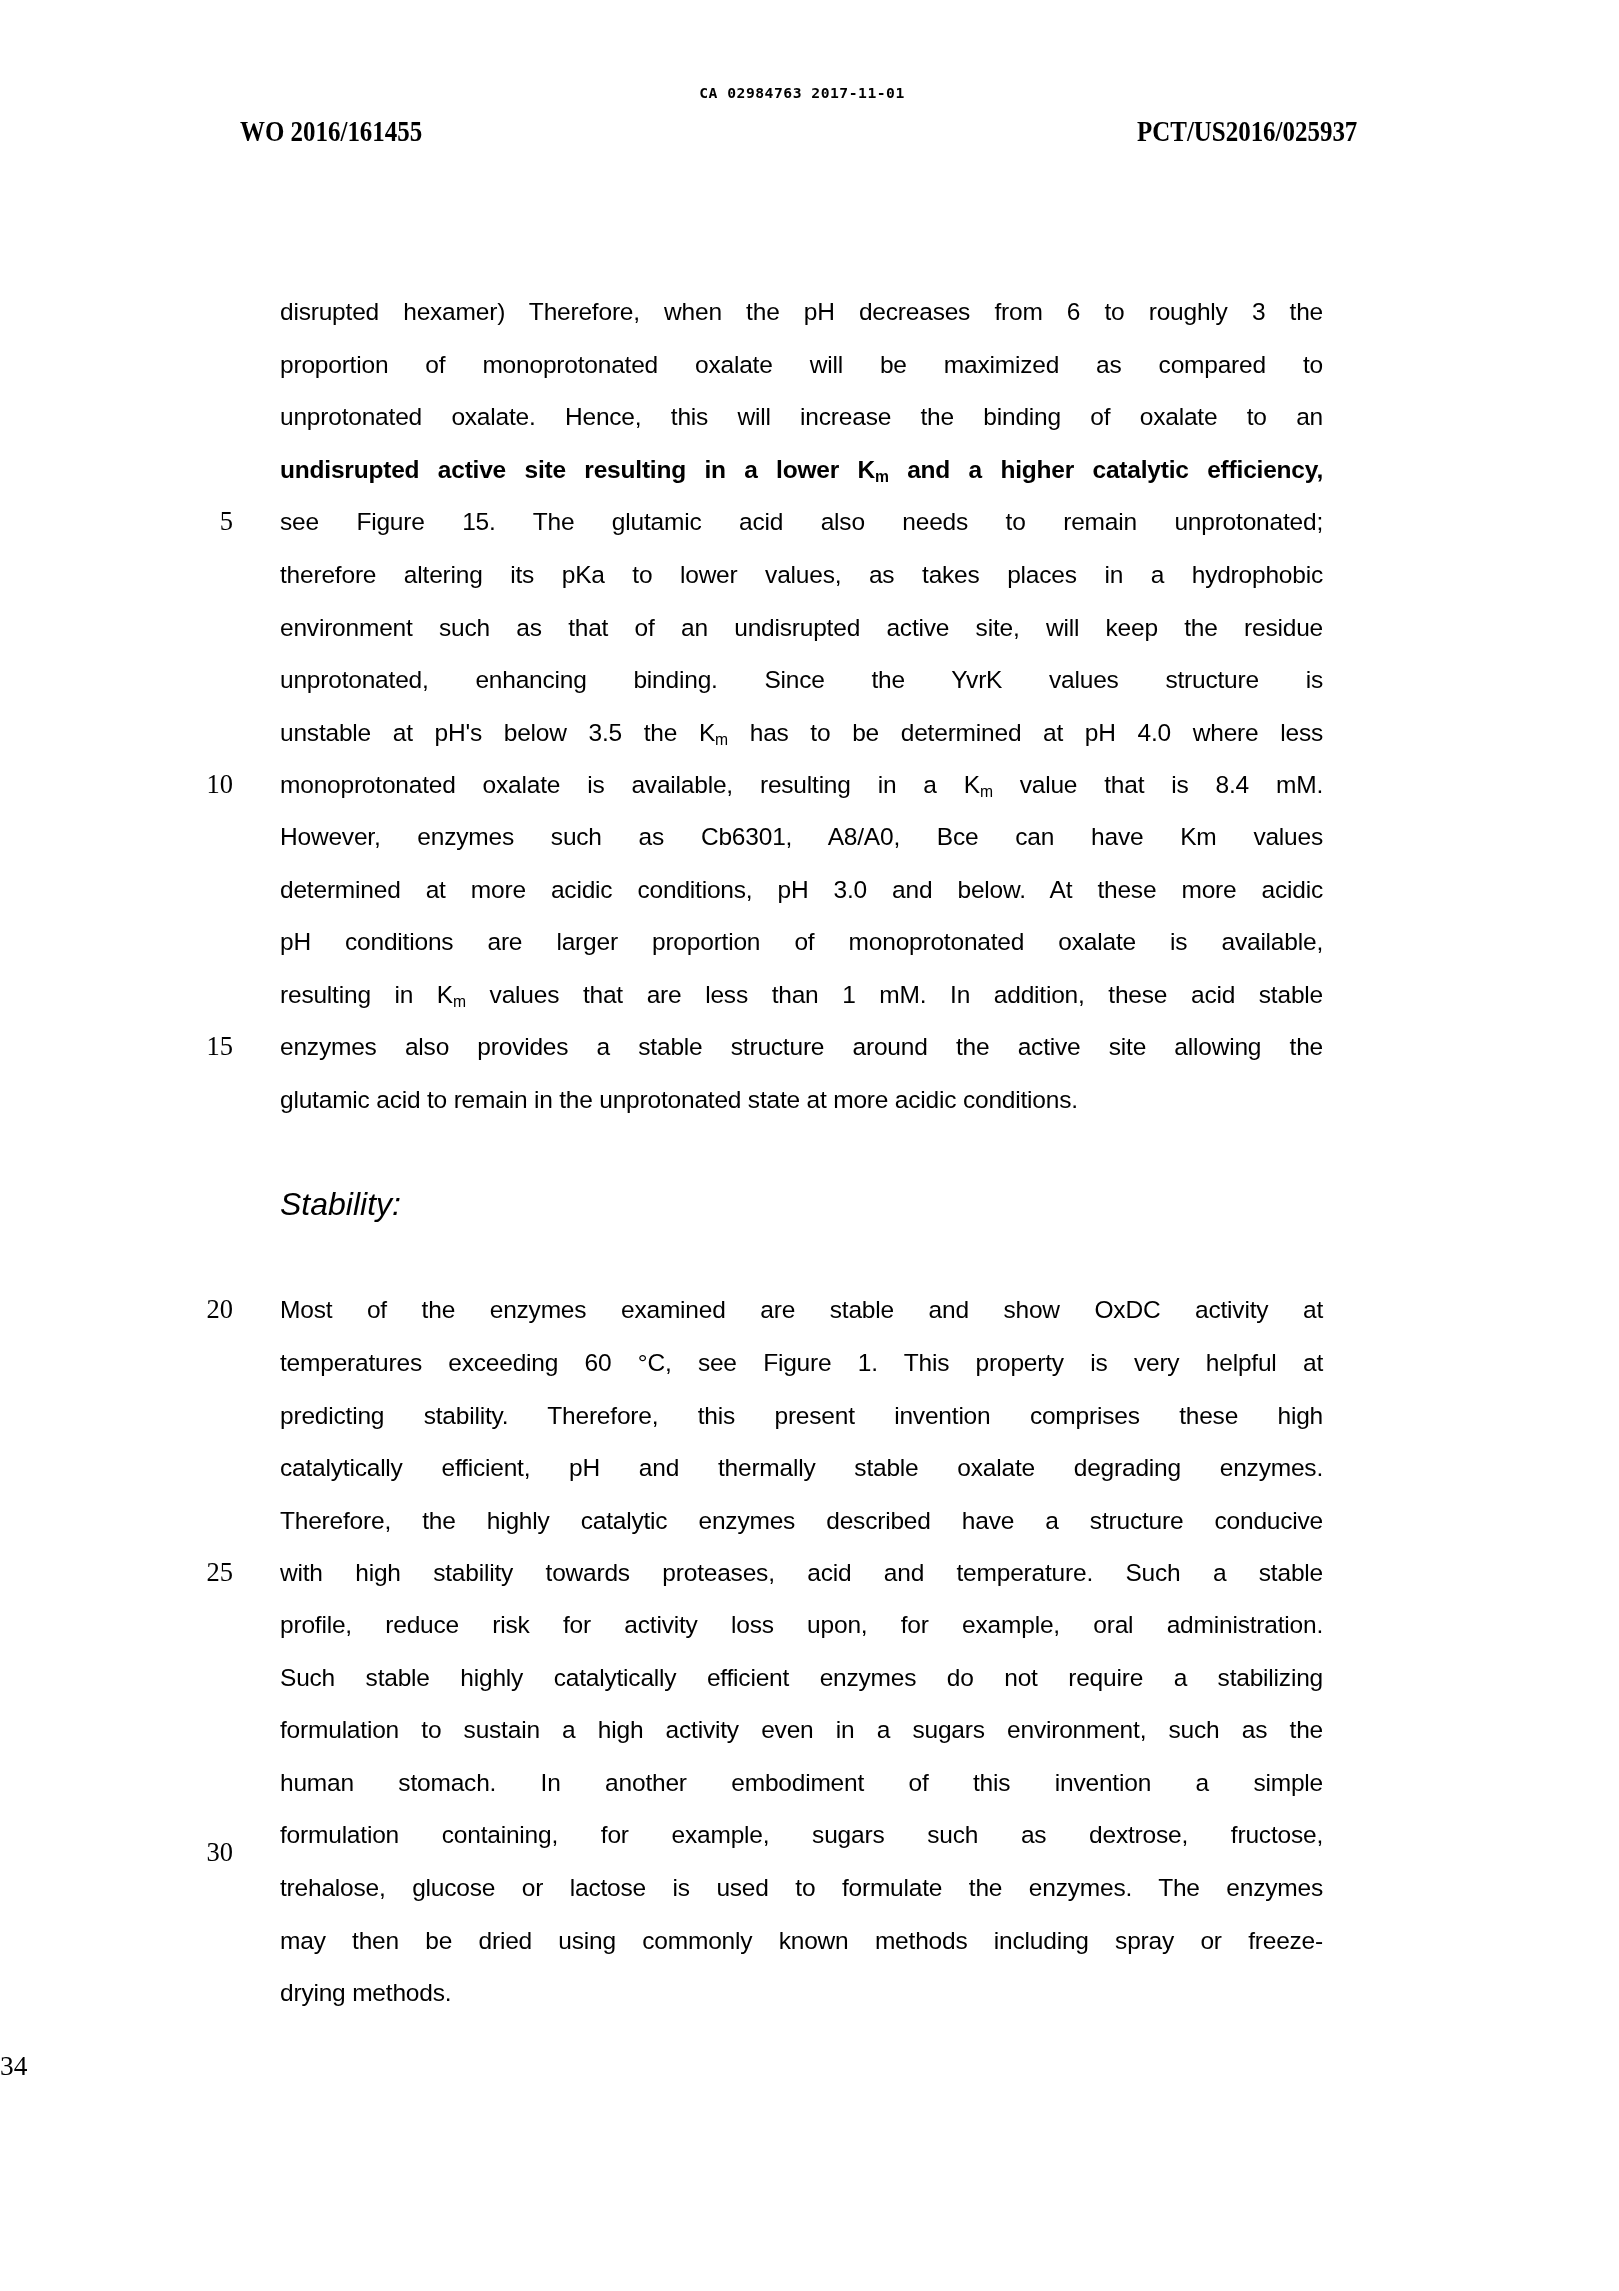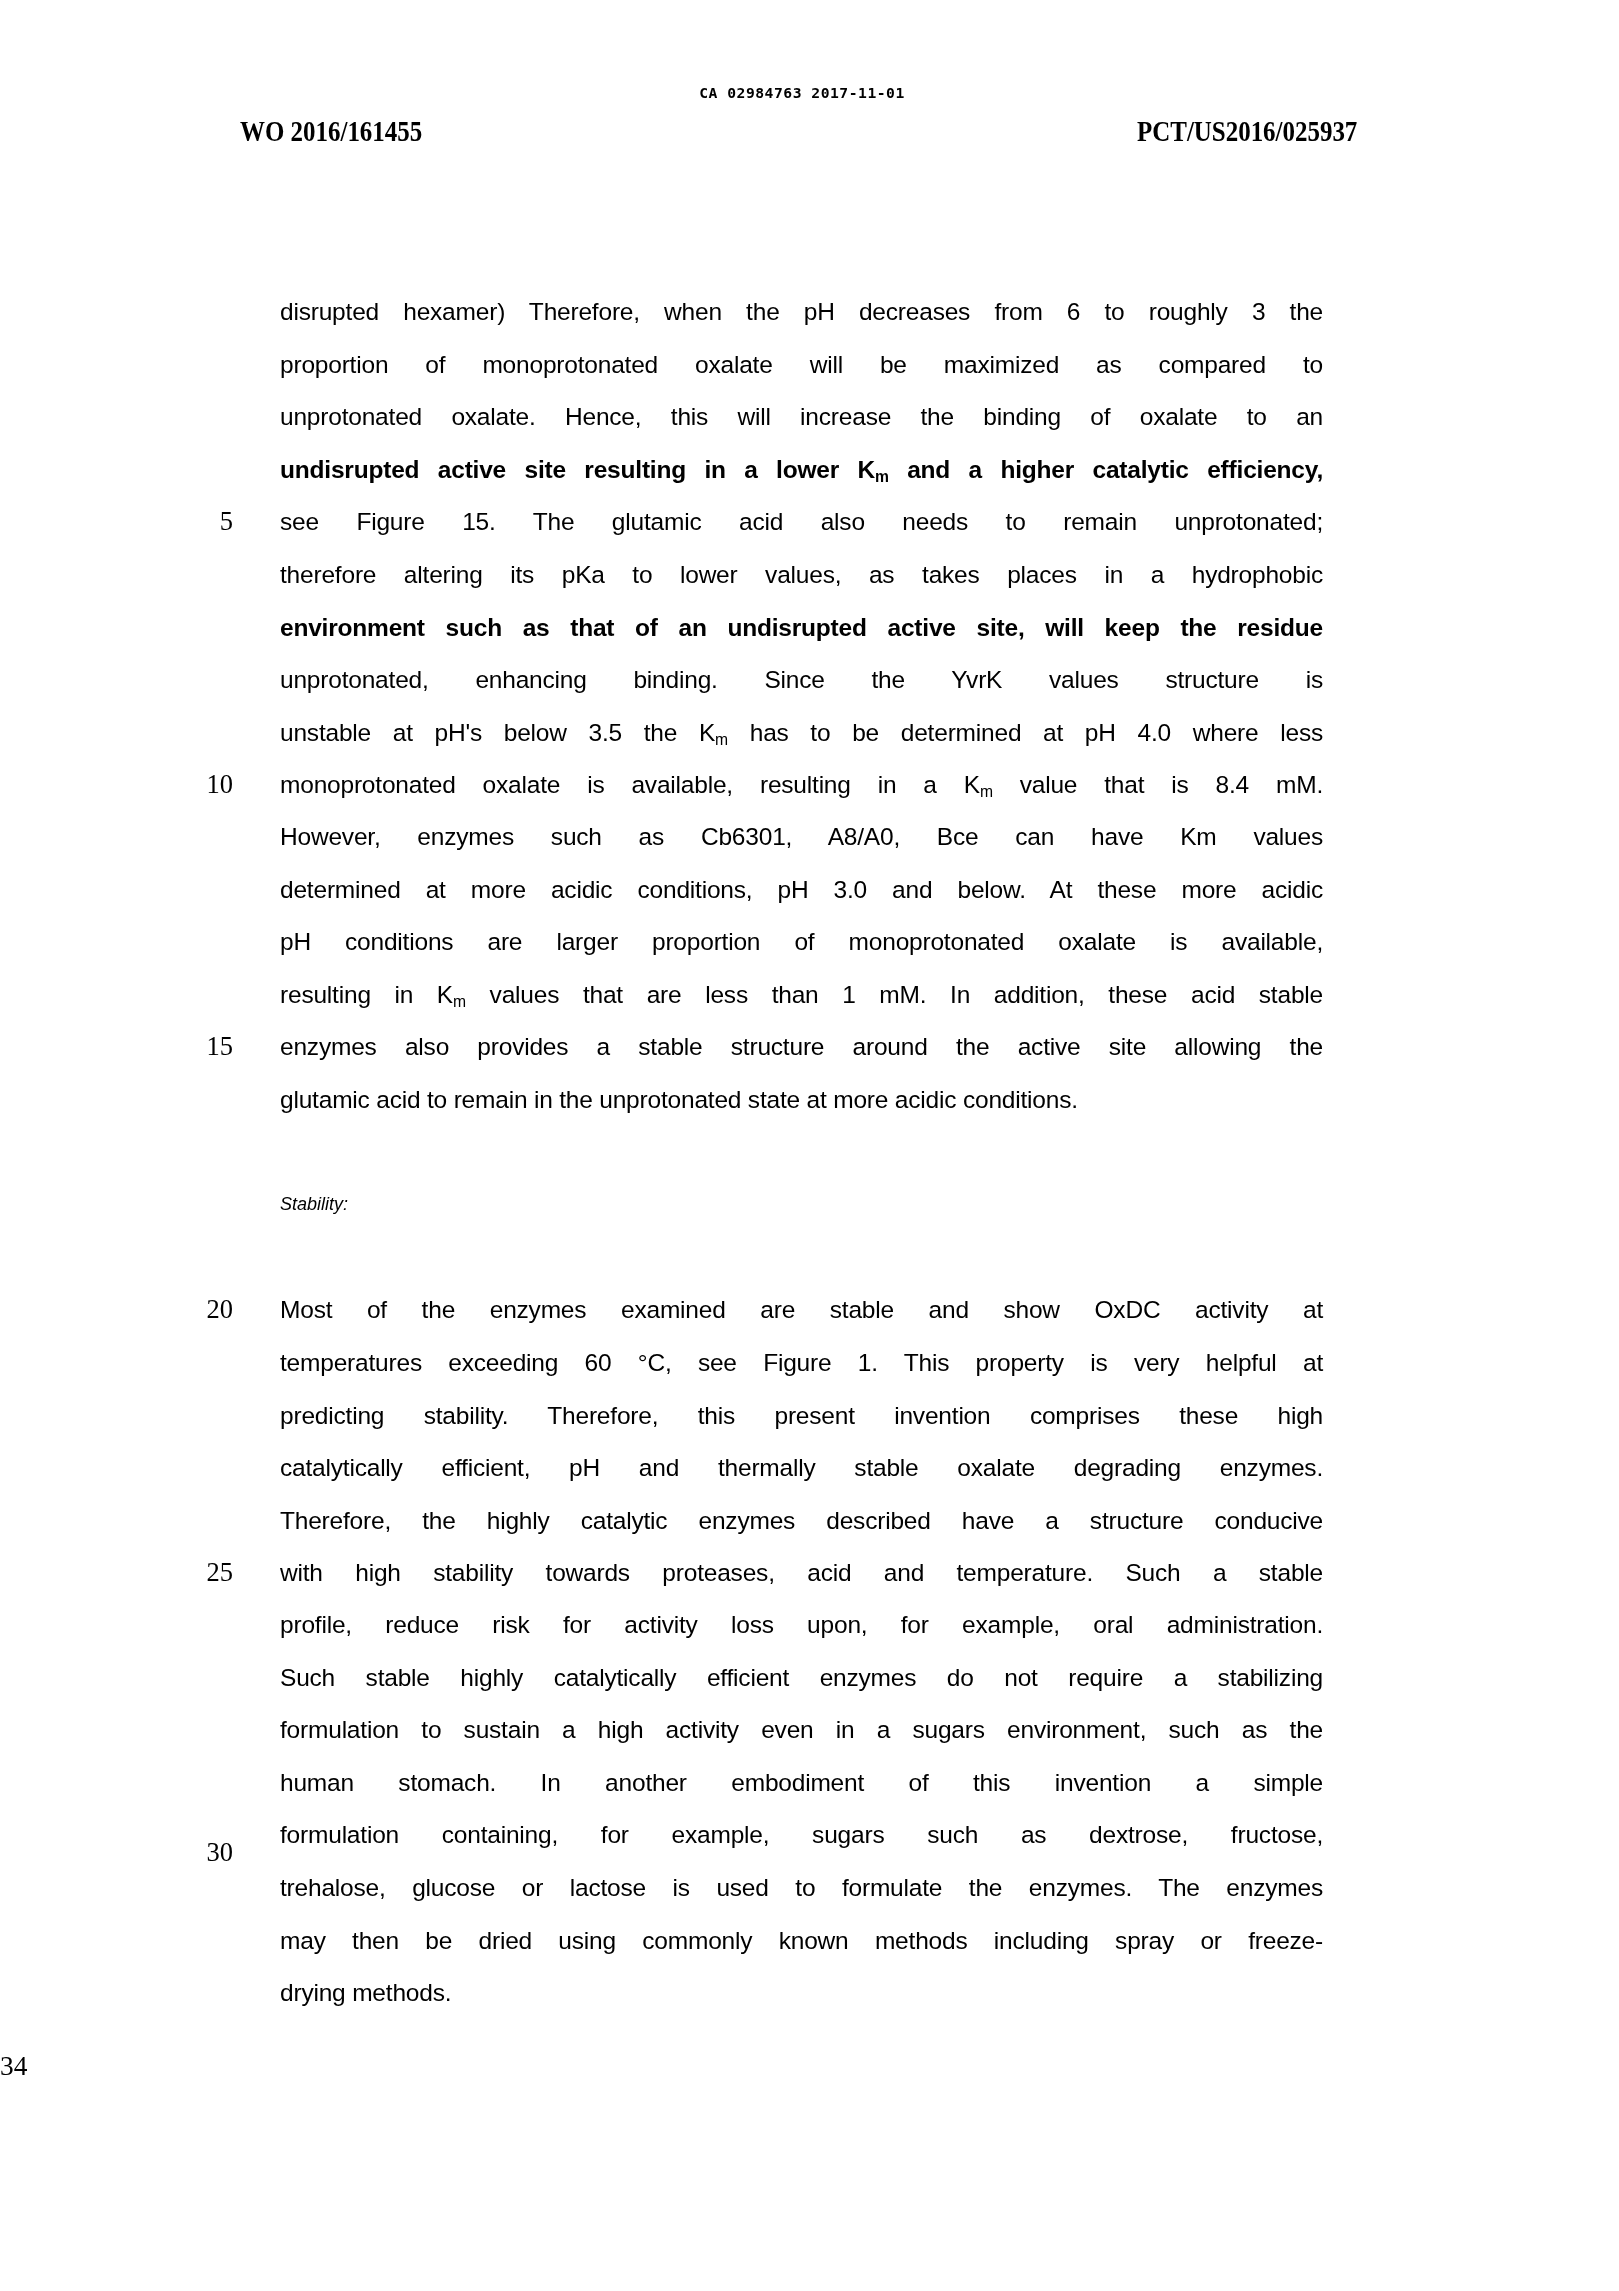--- a/index.html
+++ b/index.html
@@ -53,21 +53,21 @@
     line-height: 0;
     vertical-align: -3.9px;
   }
   .heading-italic {
     position: absolute;
     left: 280px;
     height: 39px;
     line-height: 39px;
     font-family: "Liberation Sans", sans-serif;
     font-style: italic;
-    font-size: 18px;
+    font-size: 32px;
   }
   .line-num {
     position: absolute;
     left: 176px;
     width: 57px;
     height: 39px;
     line-height: 39px;
     text-align: right;
     font-family: "Liberation Serif", serif;
     font-size: 26.5px;
@@ -89,21 +89,21 @@
   <div class="hdr hdr-left">WO 2016/161455</div>
   <div class="hdr hdr-right">PCT/US2016/025937</div>
 
   <div id="body">
       <div class="body-line" style="top: 292px;">disrupted hexamer) Therefore, when the pH decreases from 6 to roughly 3 the</div>
       <div class="body-line" style="top: 345px;">proportion of monoprotonated oxalate will be maximized as compared to</div>
       <div class="body-line" style="top: 397px;">unprotonated oxalate. Hence, this will increase the binding of oxalate to an</div>
       <div class="body-line" style="top: 450px; font-weight: bold;">undisrupted active site resulting in a lower K<sub>m</sub> and a higher catalytic efficiency,</div>
       <div class="body-line" style="top: 502px;">see Figure 15. The glutamic acid also needs to remain unprotonated;</div>
       <div class="body-line" style="top: 555px;">therefore altering its pKa to lower values, as takes places in a hydrophobic</div>
-      <div class="body-line" style="top: 608px; font-weight: bold;">environment such as that of an undisrupted active site, will keep the residue</div>
+      <div class="body-line" style="top: 608px;">environment such as that of an undisrupted active site, will keep the residue</div>
       <div class="body-line" style="top: 660px;">unprotonated, enhancing binding.  Since the YvrK values structure is</div>
       <div class="body-line" style="top: 713px;">unstable at pH's below 3.5 the K<sub>m</sub> has to be determined at pH 4.0 where less</div>
       <div class="body-line" style="top: 765px;">monoprotonated oxalate is available, resulting in a K<sub>m</sub> value that is 8.4 mM.</div>
       <div class="body-line" style="top: 817px;">However, enzymes such as Cb6301, A8/A0, Bce can have Km values</div>
       <div class="body-line" style="top: 870px;">determined at more acidic conditions, pH 3.0 and below.  At these more acidic</div>
       <div class="body-line" style="top: 922px;">pH conditions are larger proportion of monoprotonated oxalate is available,</div>
       <div class="body-line" style="top: 975px;">resulting in K<sub>m</sub> values that are less than 1 mM.  In addition, these acid stable</div>
       <div class="body-line" style="top: 1027px;">enzymes also provides a stable structure around the active site allowing the</div>
       <div class="body-line last" style="top: 1080px;">glutamic acid to remain in the unprotonated state at more acidic conditions.</div>
       <div class="body-line" style="top: 1290px;">Most of the enzymes examined are stable and show OxDC activity at</div>

